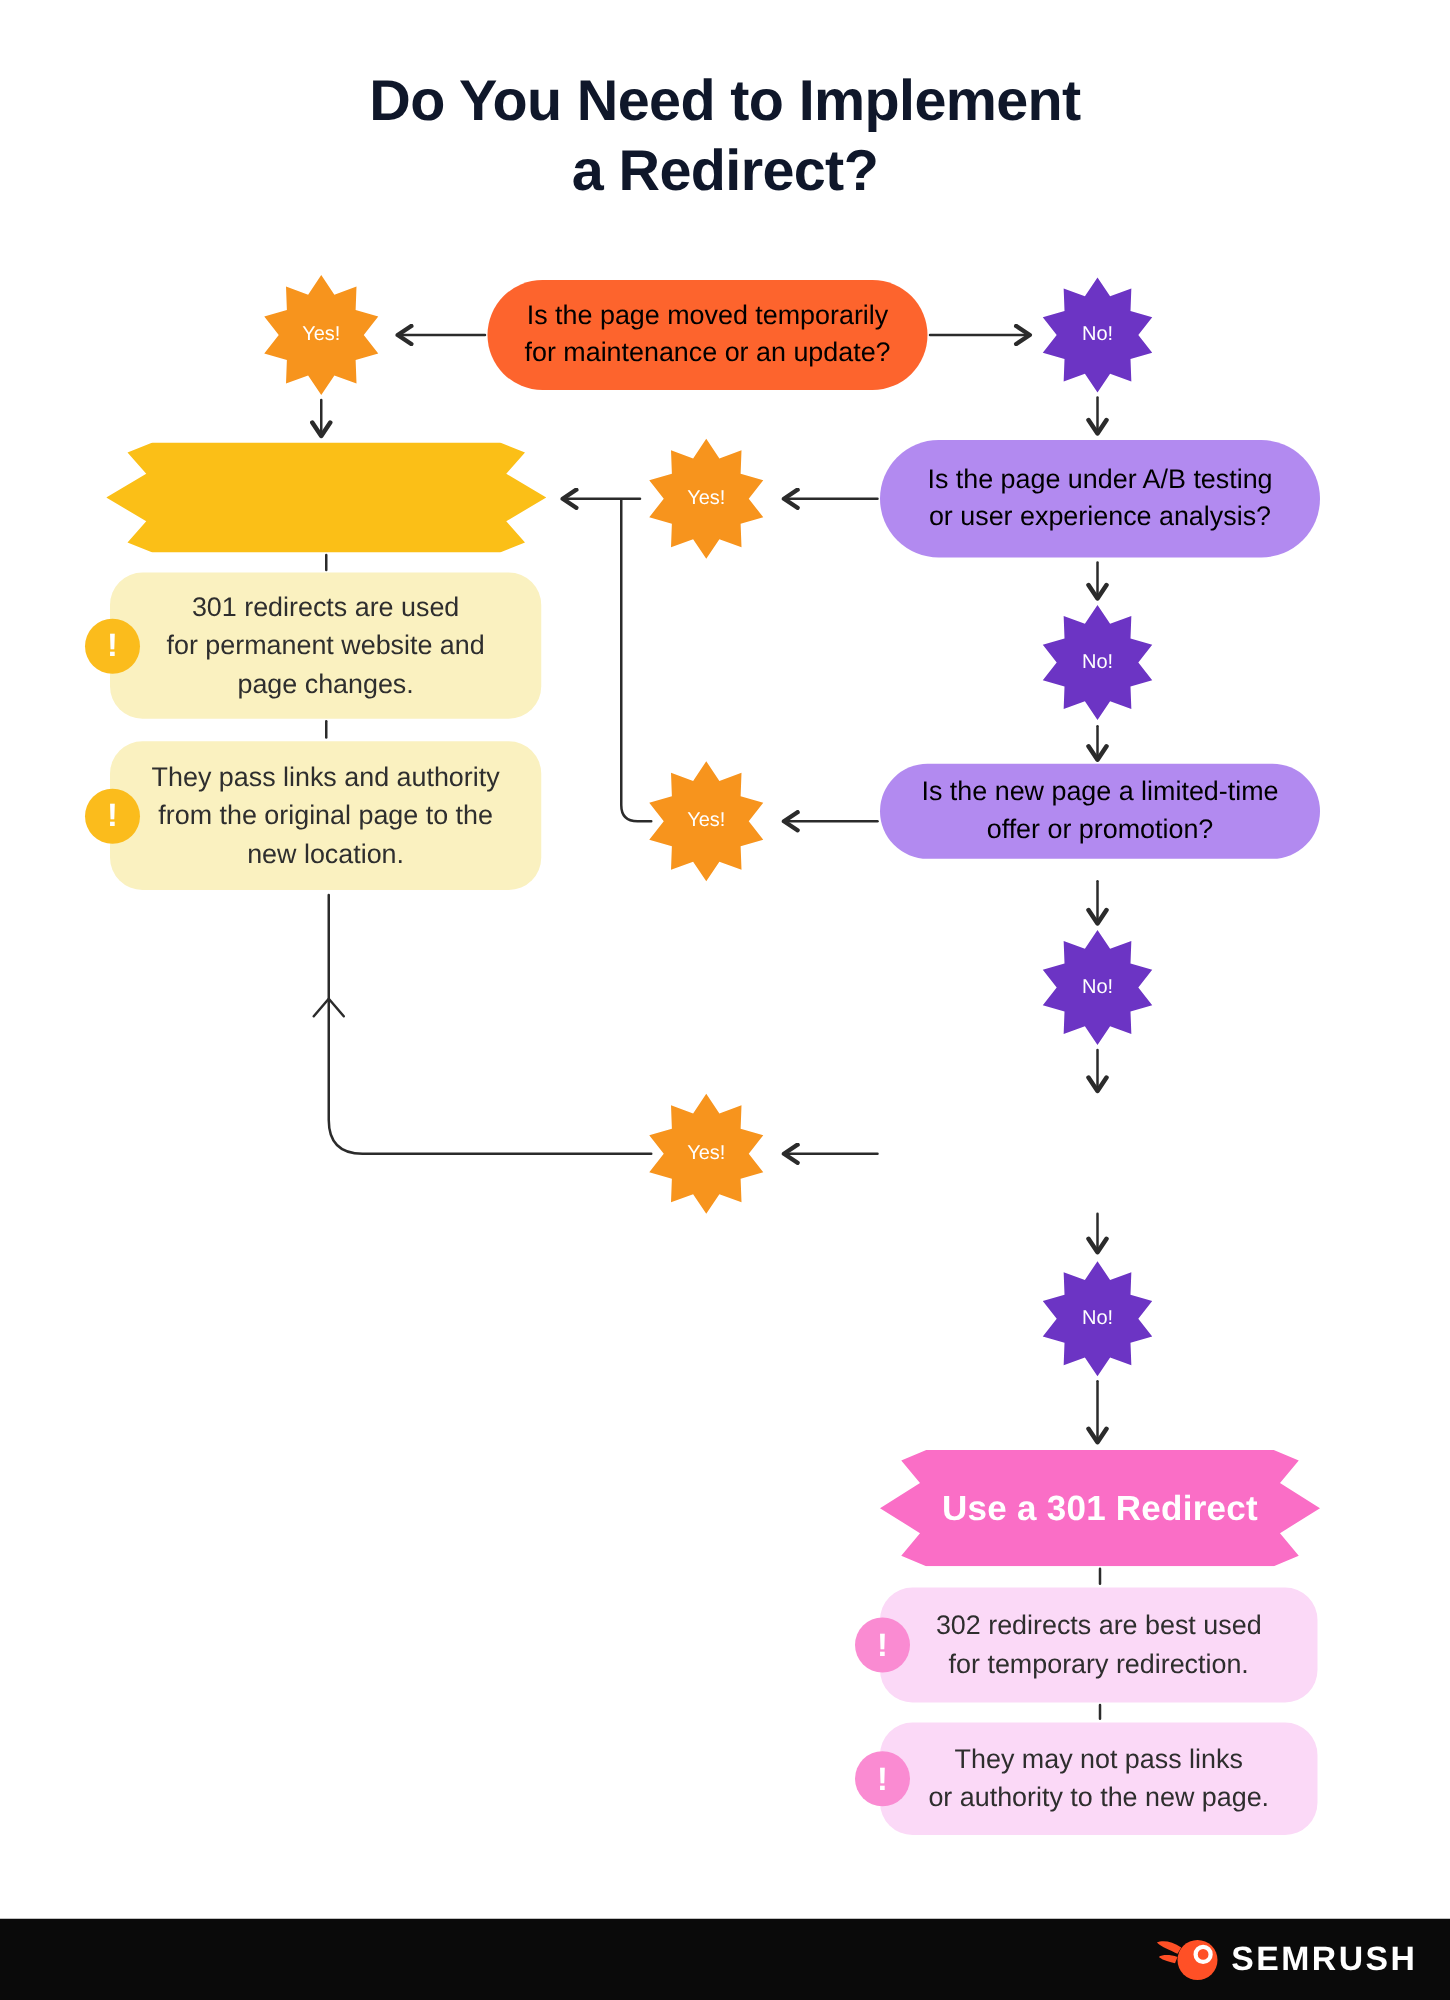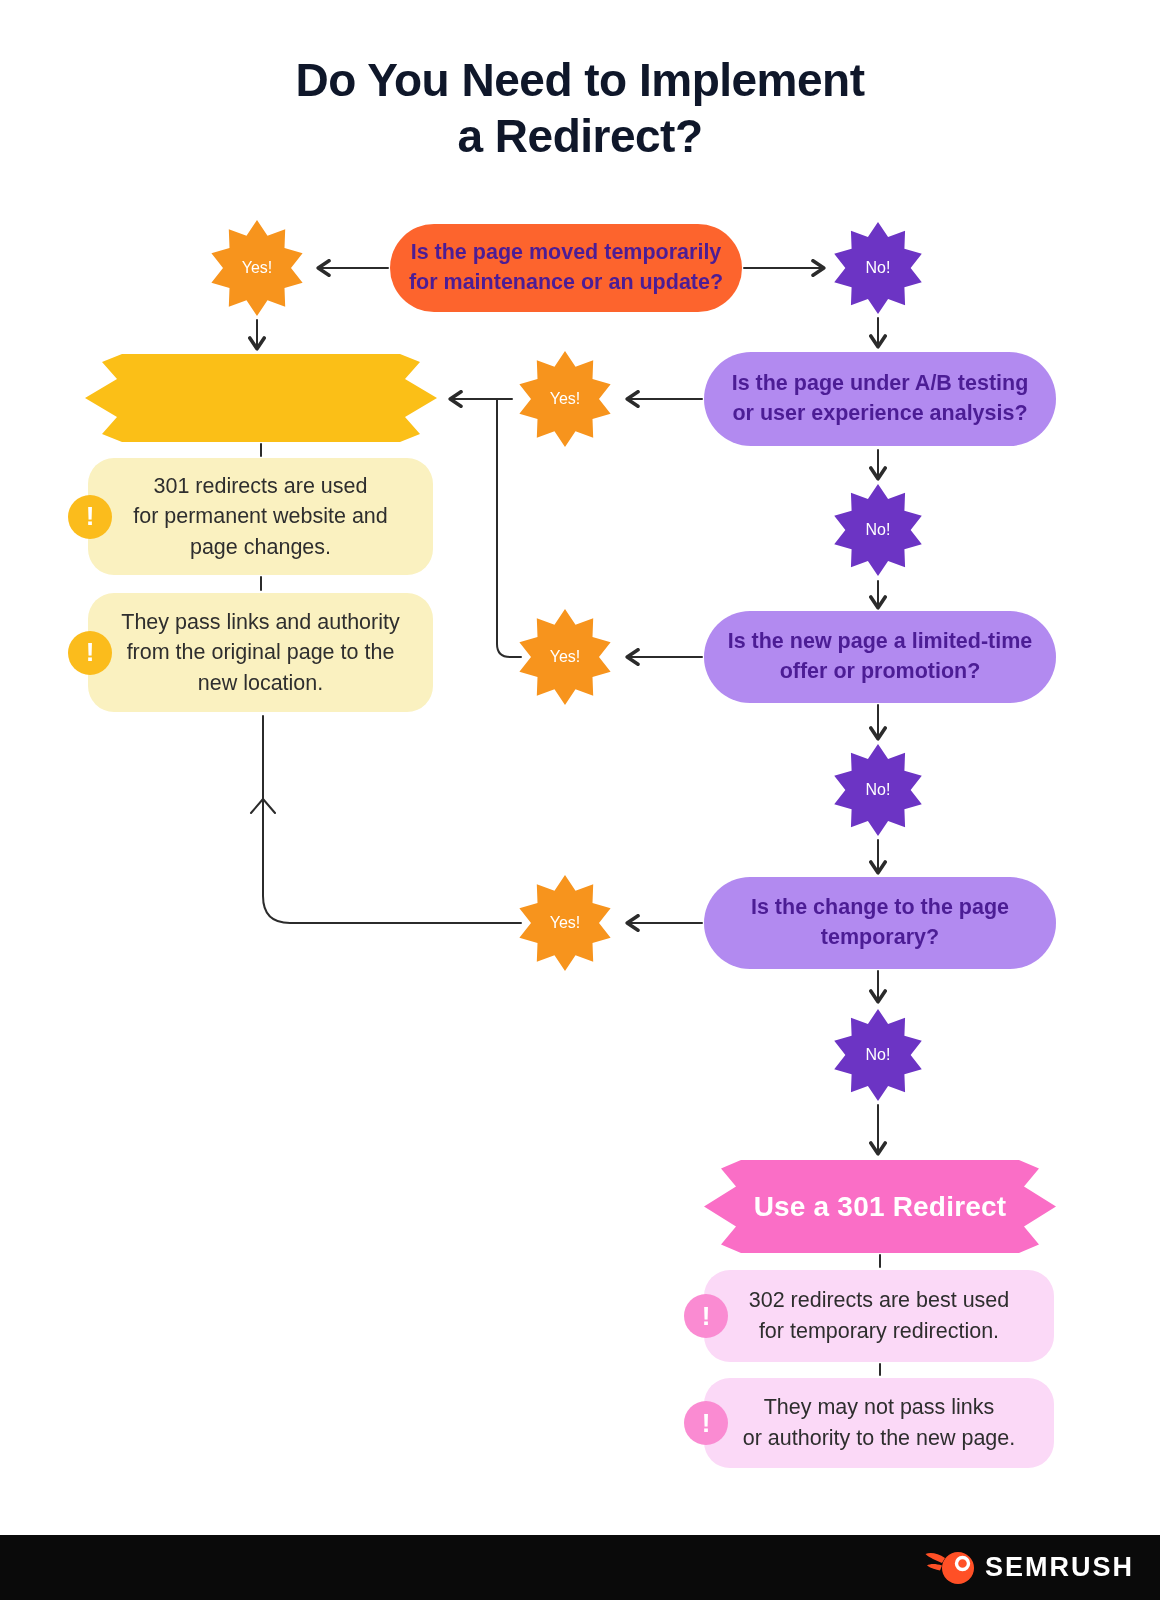--- a/index.html
+++ b/index.html
@@ -4,21 +4,21 @@
 <style>
   html,body{margin:0;padding:0;background:#fff;}
   .canvas{position:relative;width:1160px;height:1600px;background:#ffffff;overflow:hidden;
           font-family:"Liberation Sans", sans-serif;}
   .title{position:absolute;top:52px;left:0;width:100%;text-align:center;
          font-size:46px;font-weight:700;line-height:1.22;color:#0f172a;
          letter-spacing:-0.5px;white-space:pre-line;}
   #connectors{position:absolute;left:0;top:0;}
   #connectors path{stroke:#2B2B2B;stroke-width:2;fill:none;stroke-linecap:round;stroke-linejoin:round;}
   .pill{position:absolute;border-radius:48px;display:flex;align-items:center;justify-content:center;
-        color:#4c1d95;font-size:21.5px;font-weight:700;line-height:1.38;text-align:center;white-space:pre-line;}
+        color:#000000;font-size:21.5px;font-weight:400;line-height:1.38;text-align:center;white-space:pre-line;}
   .pill-orange{background:var(--orange-pill);}
   .pill-purple{background:var(--purple-pill);}
   .star{position:absolute;display:flex;align-items:center;justify-content:center;}
   .star svg{position:absolute;inset:0;width:100%;height:100%;}
   .star-yes svg polygon{fill:var(--yes-star);}
   .star-no svg polygon{fill:var(--no-star);}
   .star .lbl{position:relative;color:#fff;font-size:16px;font-weight:500;}
   .banner{position:absolute;display:flex;align-items:center;justify-content:center;}
   .banner svg{position:absolute;inset:0;width:100%;height:100%;}
   .banner-302 svg polygon{fill:var(--yellow-banner);}
@@ -72,24 +72,22 @@
     <path d="M880 1255 L880 1267"></path>
     <path d="M880 1364 L880 1375"></path>
     <path d="M261 444 L261 456"></path>
     <path d="M261 577 L261 590"></path>
   </svg>
 
   <div class="pill pill-orange" style="left:390px;top:224px;width:352px;height:88px;">Is the page moved temporarily
 for maintenance or an update?</div>
   <div class="pill pill-purple" style="left:704px;top:352px;width:352px;height:94px;">Is the page under A/B testing
 or user experience analysis?</div>
-  <div class="pill pill-purple" style="left:704px;top:611px;width:352px;height:92px;">Is the new page a limited-time
+  <div class="pill pill-purple" style="left:704px;top:611px;width:352px;height:76px;">Is the new page a limited-time
 offer or promotion?</div>
-  <div class="pill pill-purple" style="left:704px;top:877px;width:352px;height:92px;">Is the change to the page
-temporary?</div>
 
   <div class="star star-yes" style="left:207px;top:218px;width:100px;height:100px;">
     <svg viewBox="0 0 100 100">
         <polygon points="50,2 60.5,17.7 78.2,11.2 77.5,30 95.6,35.2 84,50 95.6,64.8 77.5,70 78.2,88.8 60.5,82.3 50,98 39.5,82.3 21.8,88.8 22.5,70 4.4,64.8 16,50 4.4,35.2 22.5,30 21.8,11.2 39.5,17.7"></polygon>
       </svg>
     <span class="lbl">Yes!</span>
   </div>
   <div class="star star-yes" style="left:515px;top:349px;width:100px;height:100px;">
     <svg viewBox="0 0 100 100">
         <polygon points="50,2 60.5,17.7 78.2,11.2 77.5,30 95.6,35.2 84,50 95.6,64.8 77.5,70 78.2,88.8 60.5,82.3 50,98 39.5,82.3 21.8,88.8 22.5,70 4.4,64.8 16,50 4.4,35.2 22.5,30 21.8,11.2 39.5,17.7"></polygon>

